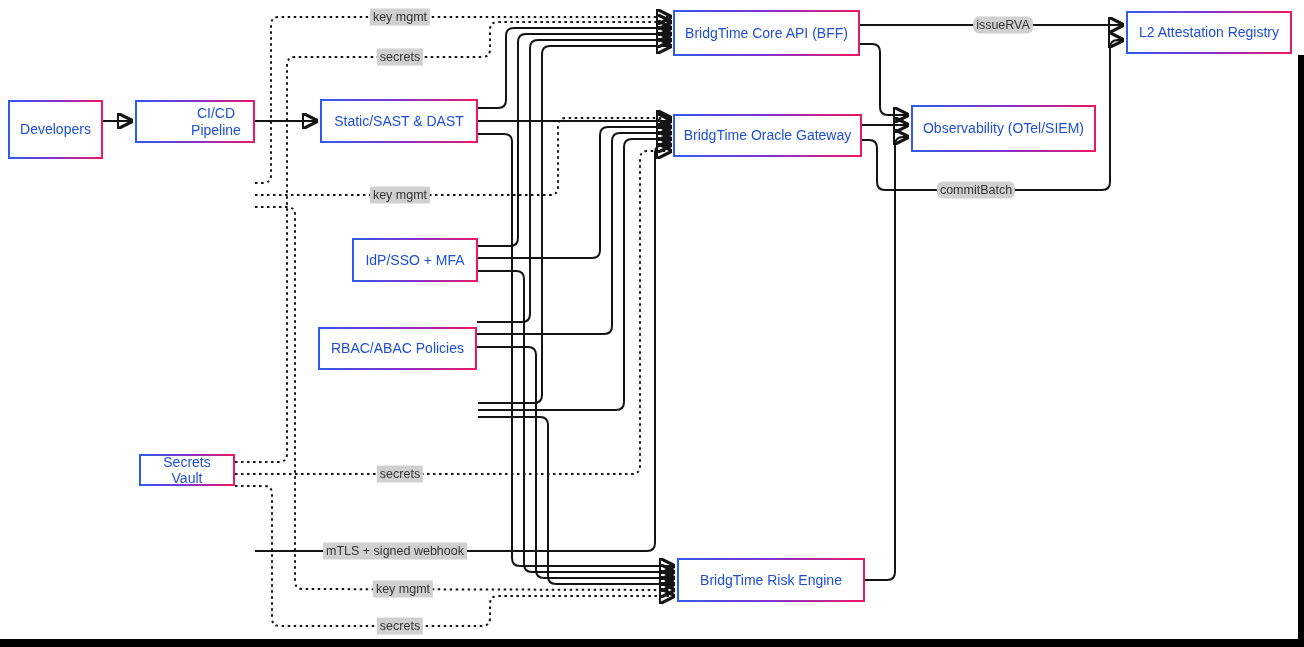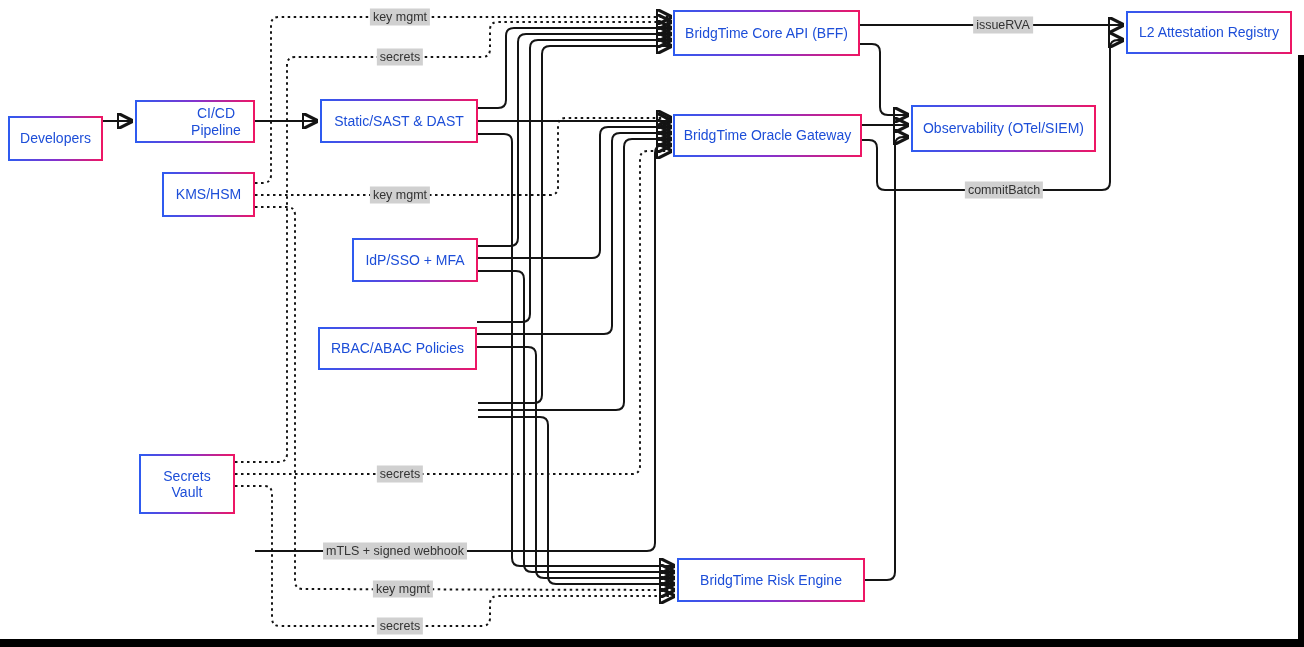--- a/index.html
+++ b/index.html
@@ -107,55 +107,54 @@
 
     <path class="dotted" d="M255 183 L263 183 Q271 183 271 175 L271 25 Q271 17 279 17 L670 17" marker-end="url(#arrow)"></path>
     <path class="dotted" d="M255 195 L550 195 Q558 195 558 187 L558 126 Q558 118 566 118 L670 118" marker-end="url(#arrow)"></path>
     <path class="dotted" d="M255 207 L287 207 Q295 207 295 215 L295 581 Q295 589 303 589 L673 590" marker-end="url(#arrow)"></path>
 
     <path class="dotted" d="M235 462 L279 462 Q287 462 287 454 L287 65 Q287 57 295 57 L482 57 Q490 57 490 49 L490 30 Q490 22 498 22 L670 22" marker-end="url(#arrow)"></path>
     <path class="dotted" d="M235 474 L632 474 Q640 474 640 466 L640 159 Q640 151 648 151 L670 151" marker-end="url(#arrow)"></path>
     <path class="dotted" d="M235 486 L264 486 Q272 486 272 494 L272 618 Q272 626 280 626 L482 626 Q490 626 490 618 L490 604 Q490 596 498 596 L673 596" marker-end="url(#arrow)"></path>
   </svg>
 
-  <div class="node" style="left:8px;top:116px;width:95px;height:45px;">Developers</div>
+  <div class="node" style="left:8px;top:100px;width:95px;height:59px;">Developers</div>
 
   <div class="node" style="left:135px;top:100px;width:120px;height:43px;padding-left:48px;">CI/CD Pipeline</div>
 
   <div class="node" style="left:320px;top:99px;width:158px;height:44px;">Static/SAST &amp; DAST</div>
 
-  <div class="node" style="left:162px;top:172px;width:93px;height:45px;">KMS/HSM</div>
 
   <div class="node" style="left:352px;top:238px;width:126px;height:44px;">IdP/SSO + MFA</div>
 
   <div class="node" style="left:318px;top:327px;width:159px;height:43px;">RBAC/ABAC Policies</div>
 
 
-  <div class="node" style="left:139px;top:454px;width:96px;height:60px;">Secrets Vault</div>
+  <div class="node" style="left:139px;top:454px;width:96px;height:32px;">Secrets Vault</div>
 
 
   <div class="node" style="left:673px;top:10px;width:187px;height:46px;">BridgTime Core API (BFF)</div>
 
   <div class="node" style="left:673px;top:114px;width:189px;height:43px;">BridgTime Oracle Gateway</div>
 
   <div class="node" style="left:677px;top:558px;width:188px;height:44px;">BridgTime Risk Engine</div>
 
   <div class="node" style="left:911px;top:105px;width:185px;height:47px;">Observability (OTel/SIEM)</div>
 
   <div class="node" style="left:1126px;top:11px;width:166px;height:43px;">L2 Attestation Registry</div>
 
   <div class="edge-label" style="left:400px;top:17px;">key mgmt</div>
 
   <div class="edge-label" style="left:400px;top:57px;">secrets</div>
 
   <div class="edge-label" style="left:400px;top:195px;">key mgmt</div>
 
-  <div class="edge-label" style="left:1003px;top:25px;">issueRVA</div>
+  <div class="edge-label" style="left:1003px;top:25px;border-radius:6px;">issueRVA</div>
 
-  <div class="edge-label" style="left:1004px;top:190px;">commitBatch</div>
+  <div class="edge-label" style="left:976px;top:190px;border-radius:6px;">commitBatch</div>
 
   <div class="edge-label" style="left:400px;top:474px;">secrets</div>
 
   <div class="edge-label" style="left:395px;top:551px;">mTLS + signed webhook</div>
 
   <div class="edge-label" style="left:403px;top:589px;">key mgmt</div>
 
   <div class="edge-label" style="left:400px;top:626px;">secrets</div>
 
   <div class="frame-bottom"></div>

